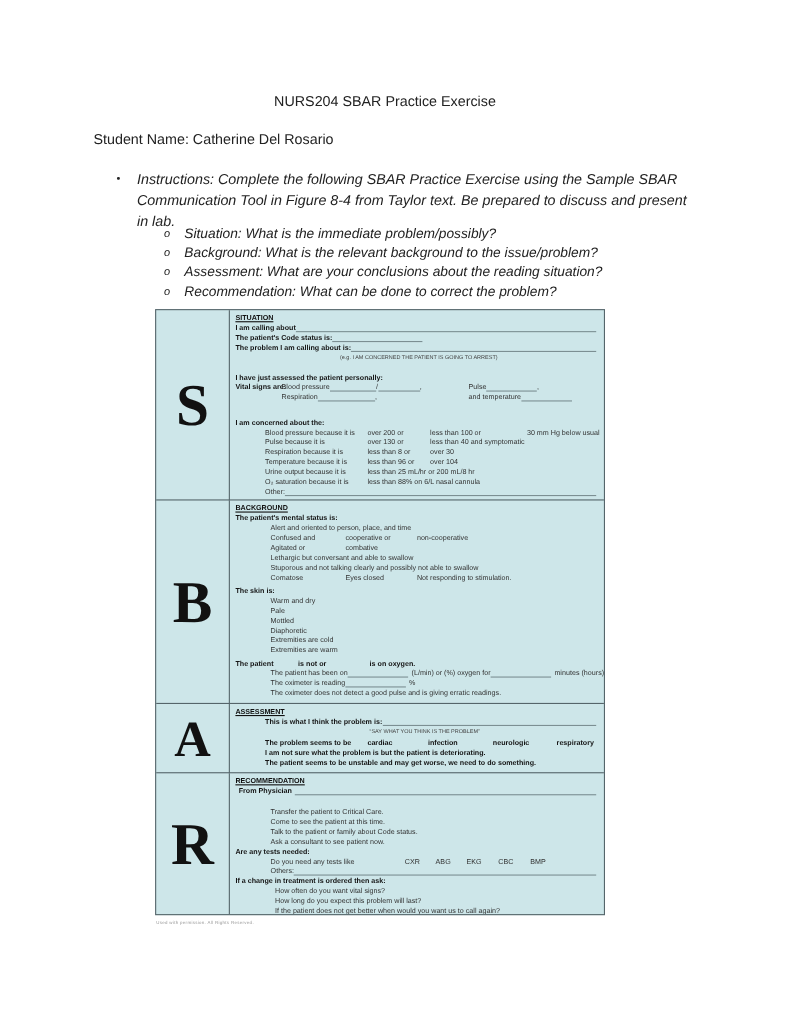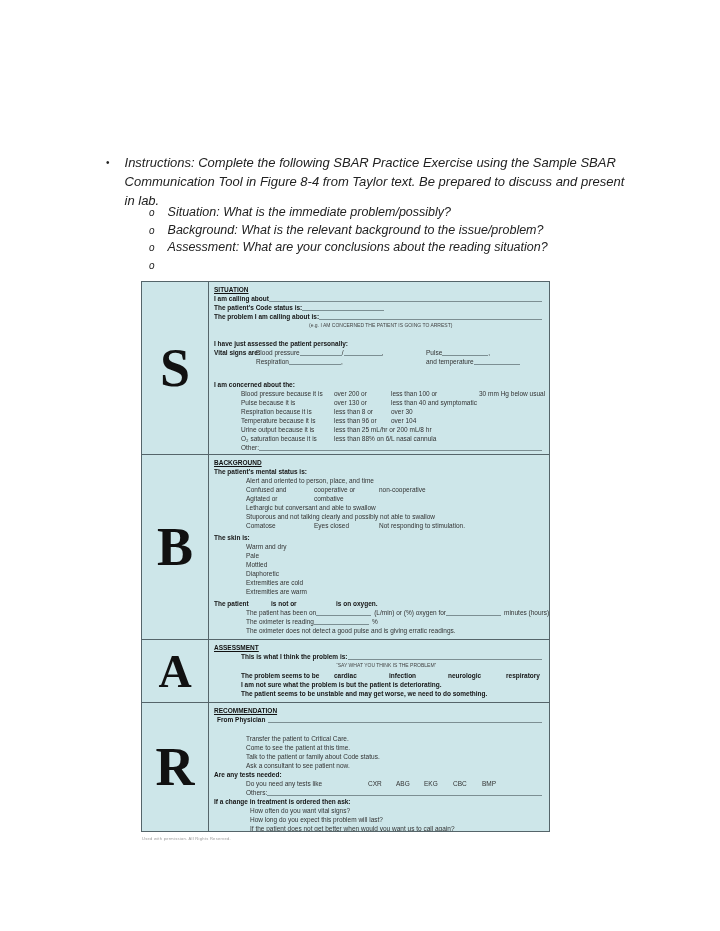--- a/index.html
+++ b/index.html
@@ -46,20 +46,22 @@
   .hint{font-size:5px;color:#444;margin-left:95px;line-height:8px;}
   .hint2{font-size:5px;color:#444;margin-left:122px;line-height:8px;}
 
   .credit{position:absolute;top:836px;left:142px;font-size:4px;color:#979797;letter-spacing:0.3px;}
 </style>
 </head>
 <body>
 
 <div class="page">
 
+  <div class="title">NURS204 SBAR Practice Exercise</div>
+  <div class="student">Student Name: Catherine Del Rosario</div>
 
   <div class="instr">
     <span class="marker">•</span>
     <div class="itext">Instructions: Complete the following SBAR Practice Exercise using the Sample SBAR Communication Tool in Figure 8-4 from Taylor text. Be prepared to discuss and present in lab.</div>
   </div>
 
   <div class="sublist">
     <div class="subitem">
       <span class="omarker">o</span>
       <span>Situation: What is the immediate problem/possibly?</span>
@@ -67,20 +69,21 @@
     <div class="subitem">
       <span class="omarker">o</span>
       <span>Background: What is the relevant background to the issue/problem?</span>
     </div>
     <div class="subitem">
       <span class="omarker">o</span>
       <span>Assessment: What are your conclusions about the reading situation?</span>
     </div>
     <div class="subitem">
       <span class="omarker">o</span>
+      <span>Recommendation: What can be done to correct the problem?</span>
     </div>
   </div>
 
   <div class="tbl">
 
     <div class="lt">S</div>
     <div class="ct">
       <div class="hdr">SITUATION</div>
       <div class="ln flex">
         <span class="b">I am calling about</span>

